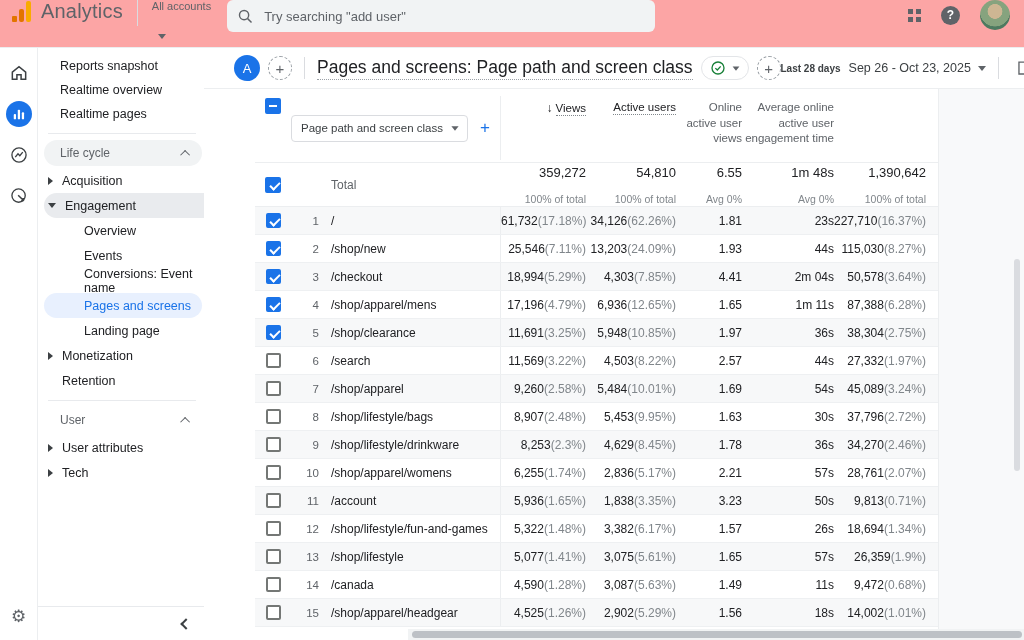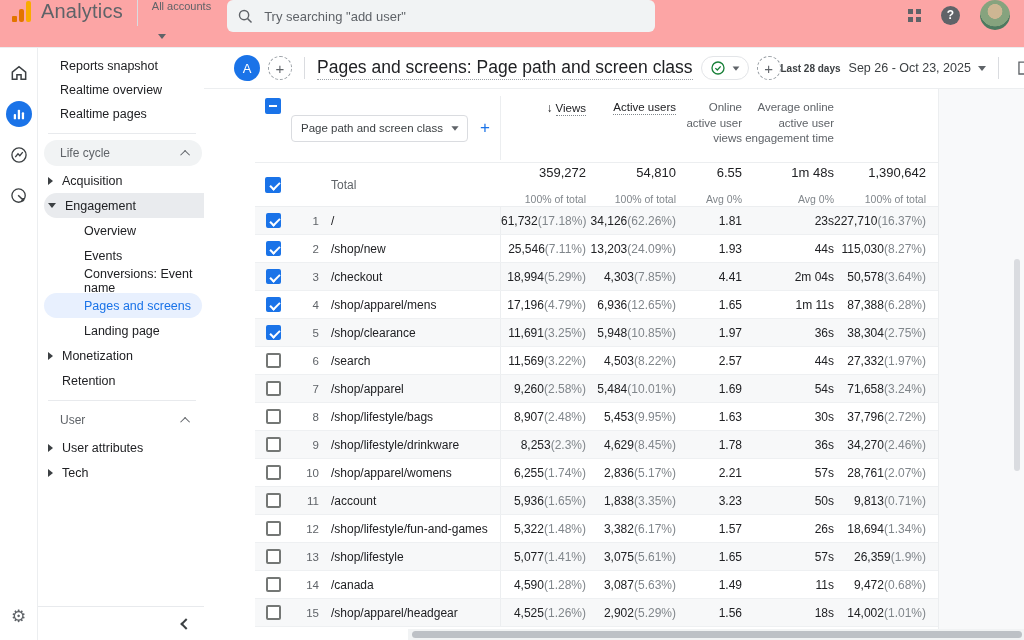--- a/index.html
+++ b/index.html
@@ -423,21 +423,21 @@
             <div class="grid-row trow stripe">
     <div class="c-check">
                 <span class="cb"></span>
               </div>
     <div class="c-rank">7</div>
     <div class="c-path">/shop/apparel</div>
     <div class="c-num"><span class="v">9,260</span><span class="p">(2.58%)</span></div>
     <div class="c-num"><span class="v">5,484</span><span class="p">(10.01%)</span></div>
     <div class="c-num"><span class="v">1.69</span></div>
     <div class="c-num"><span class="v">54s</span></div>
-    <div class="c-num c-last"><span class="v">71,658</span><span class="p">(3.24%)</span></div>
+    <div class="c-num c-last"><span class="v">45,089</span><span class="p">(3.24%)</span></div>
   </div>
             <div class="grid-row trow">
     <div class="c-check">
                 <span class="cb"></span>
               </div>
     <div class="c-rank">8</div>
     <div class="c-path">/shop/lifestyle/bags</div>
     <div class="c-num"><span class="v">8,907</span><span class="p">(2.48%)</span></div>
     <div class="c-num"><span class="v">5,453</span><span class="p">(9.95%)</span></div>
     <div class="c-num"><span class="v">1.63</span></div>

